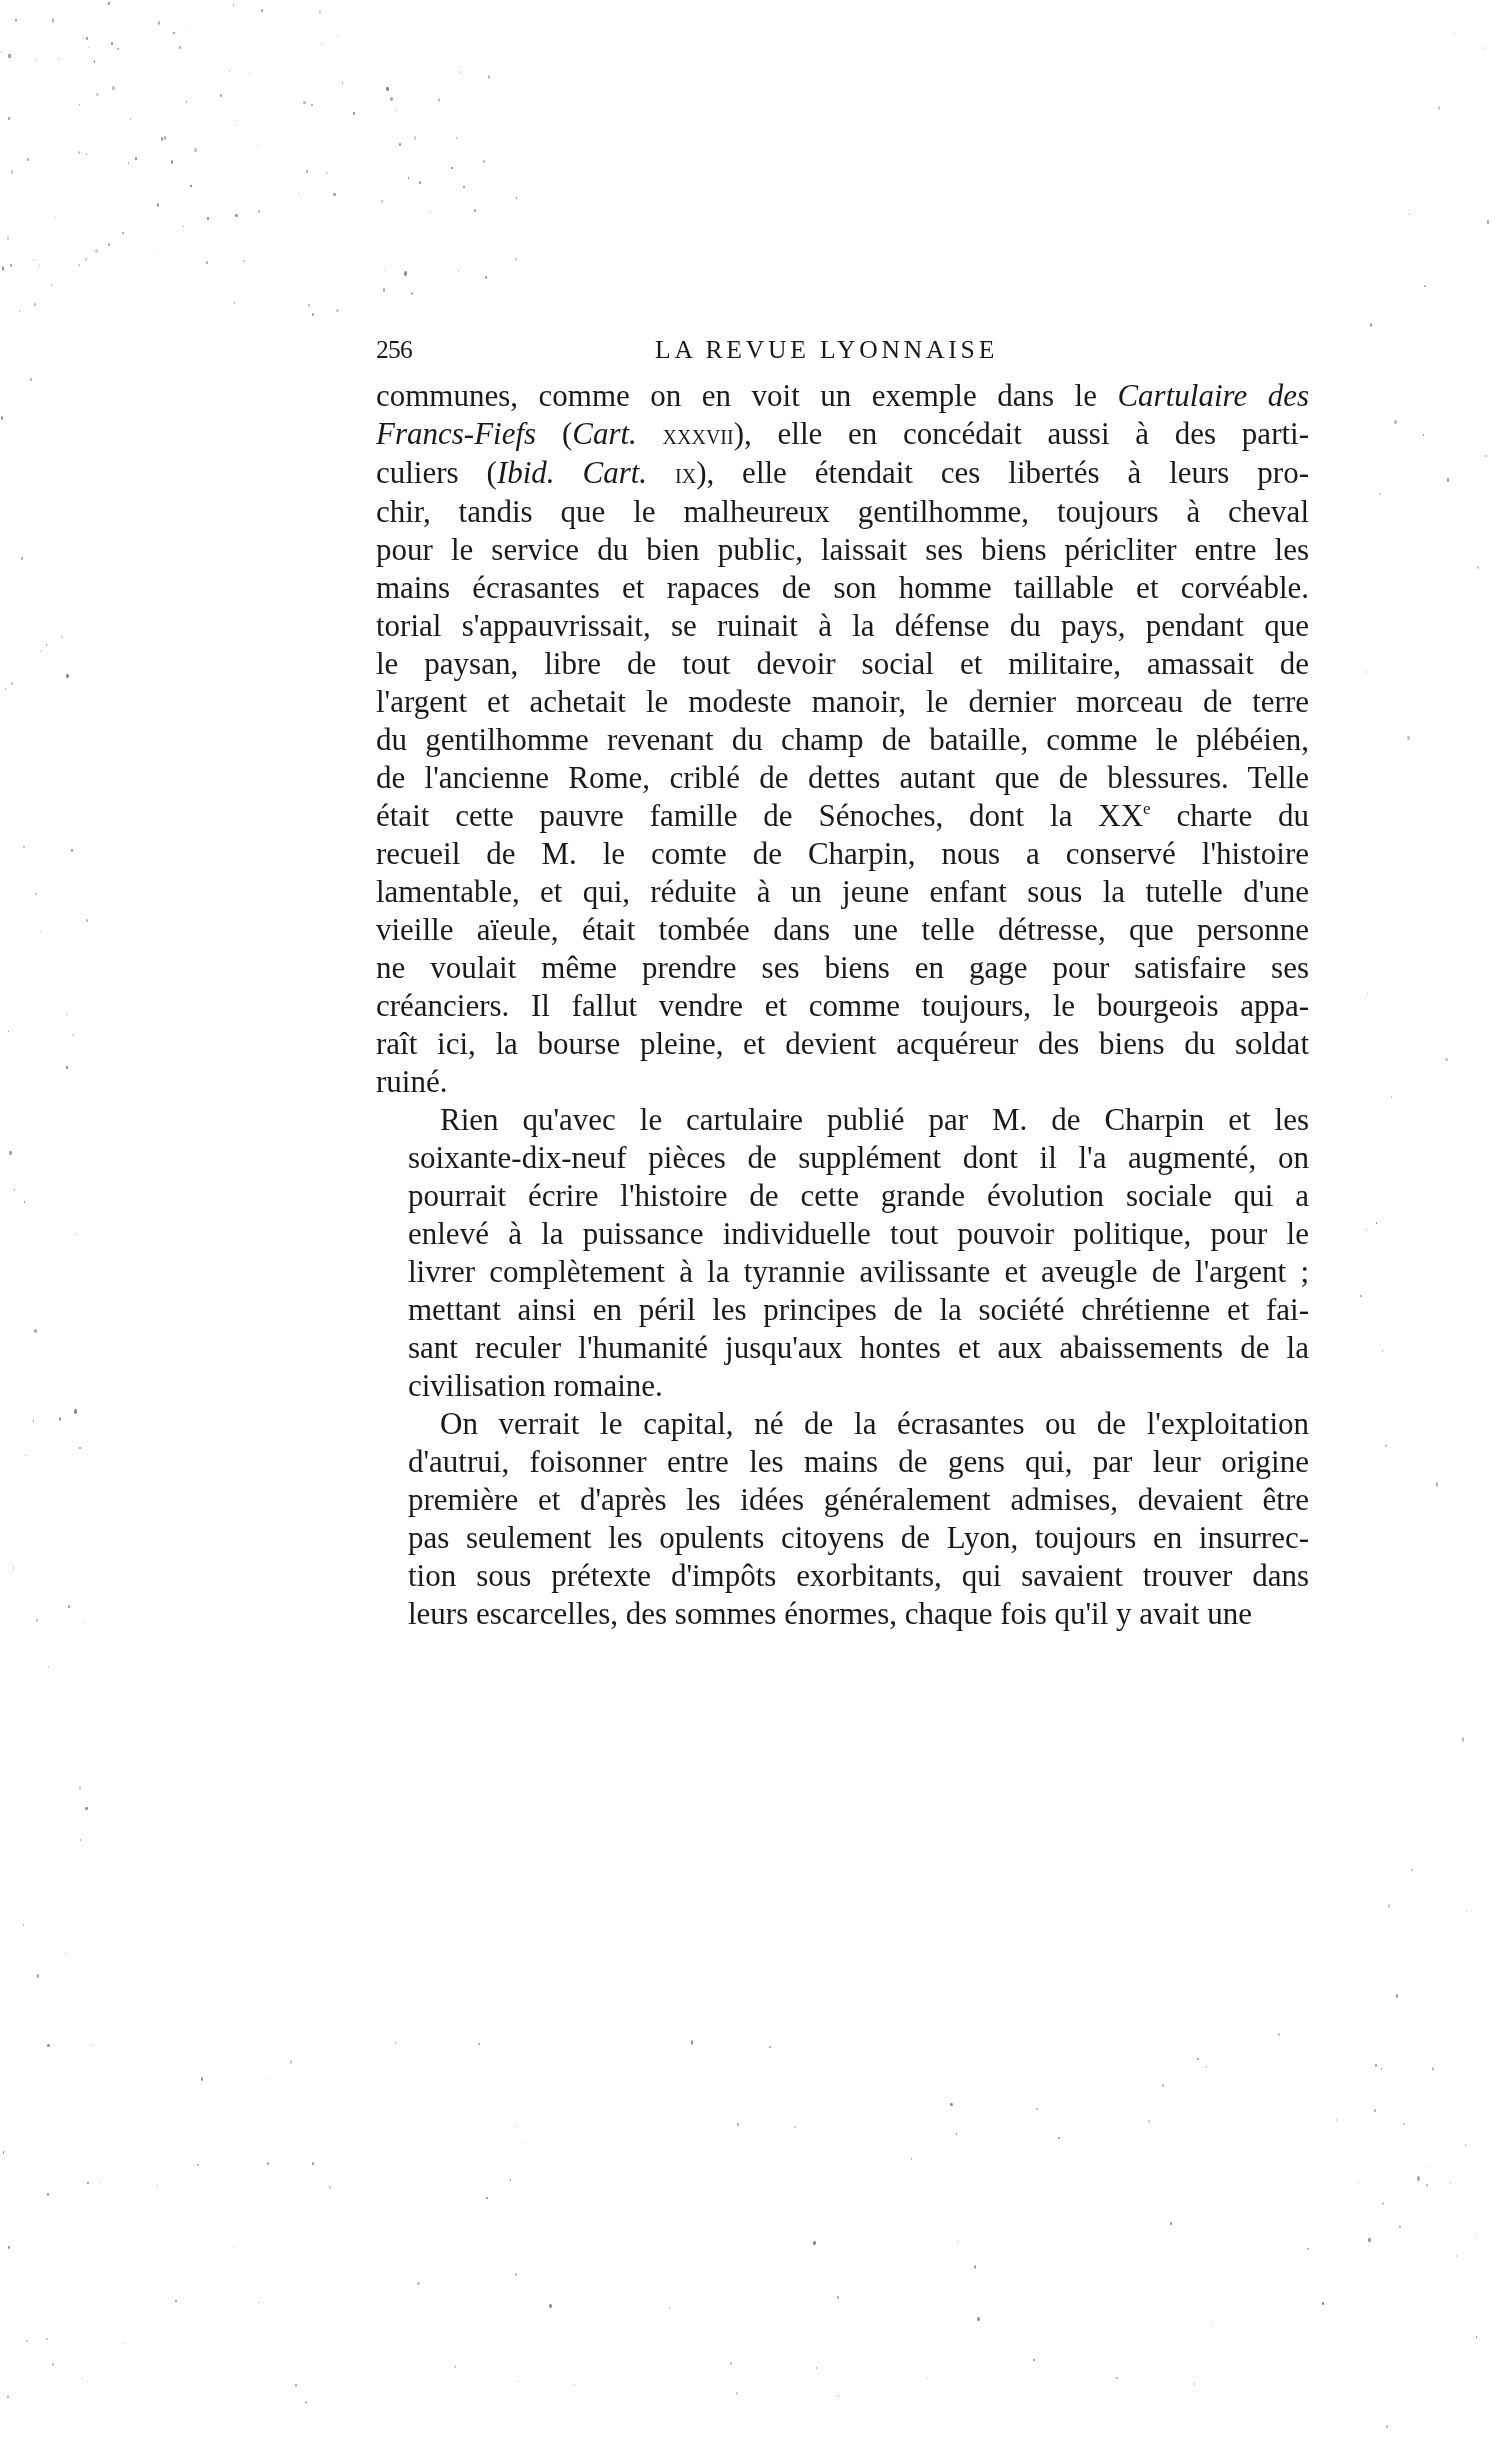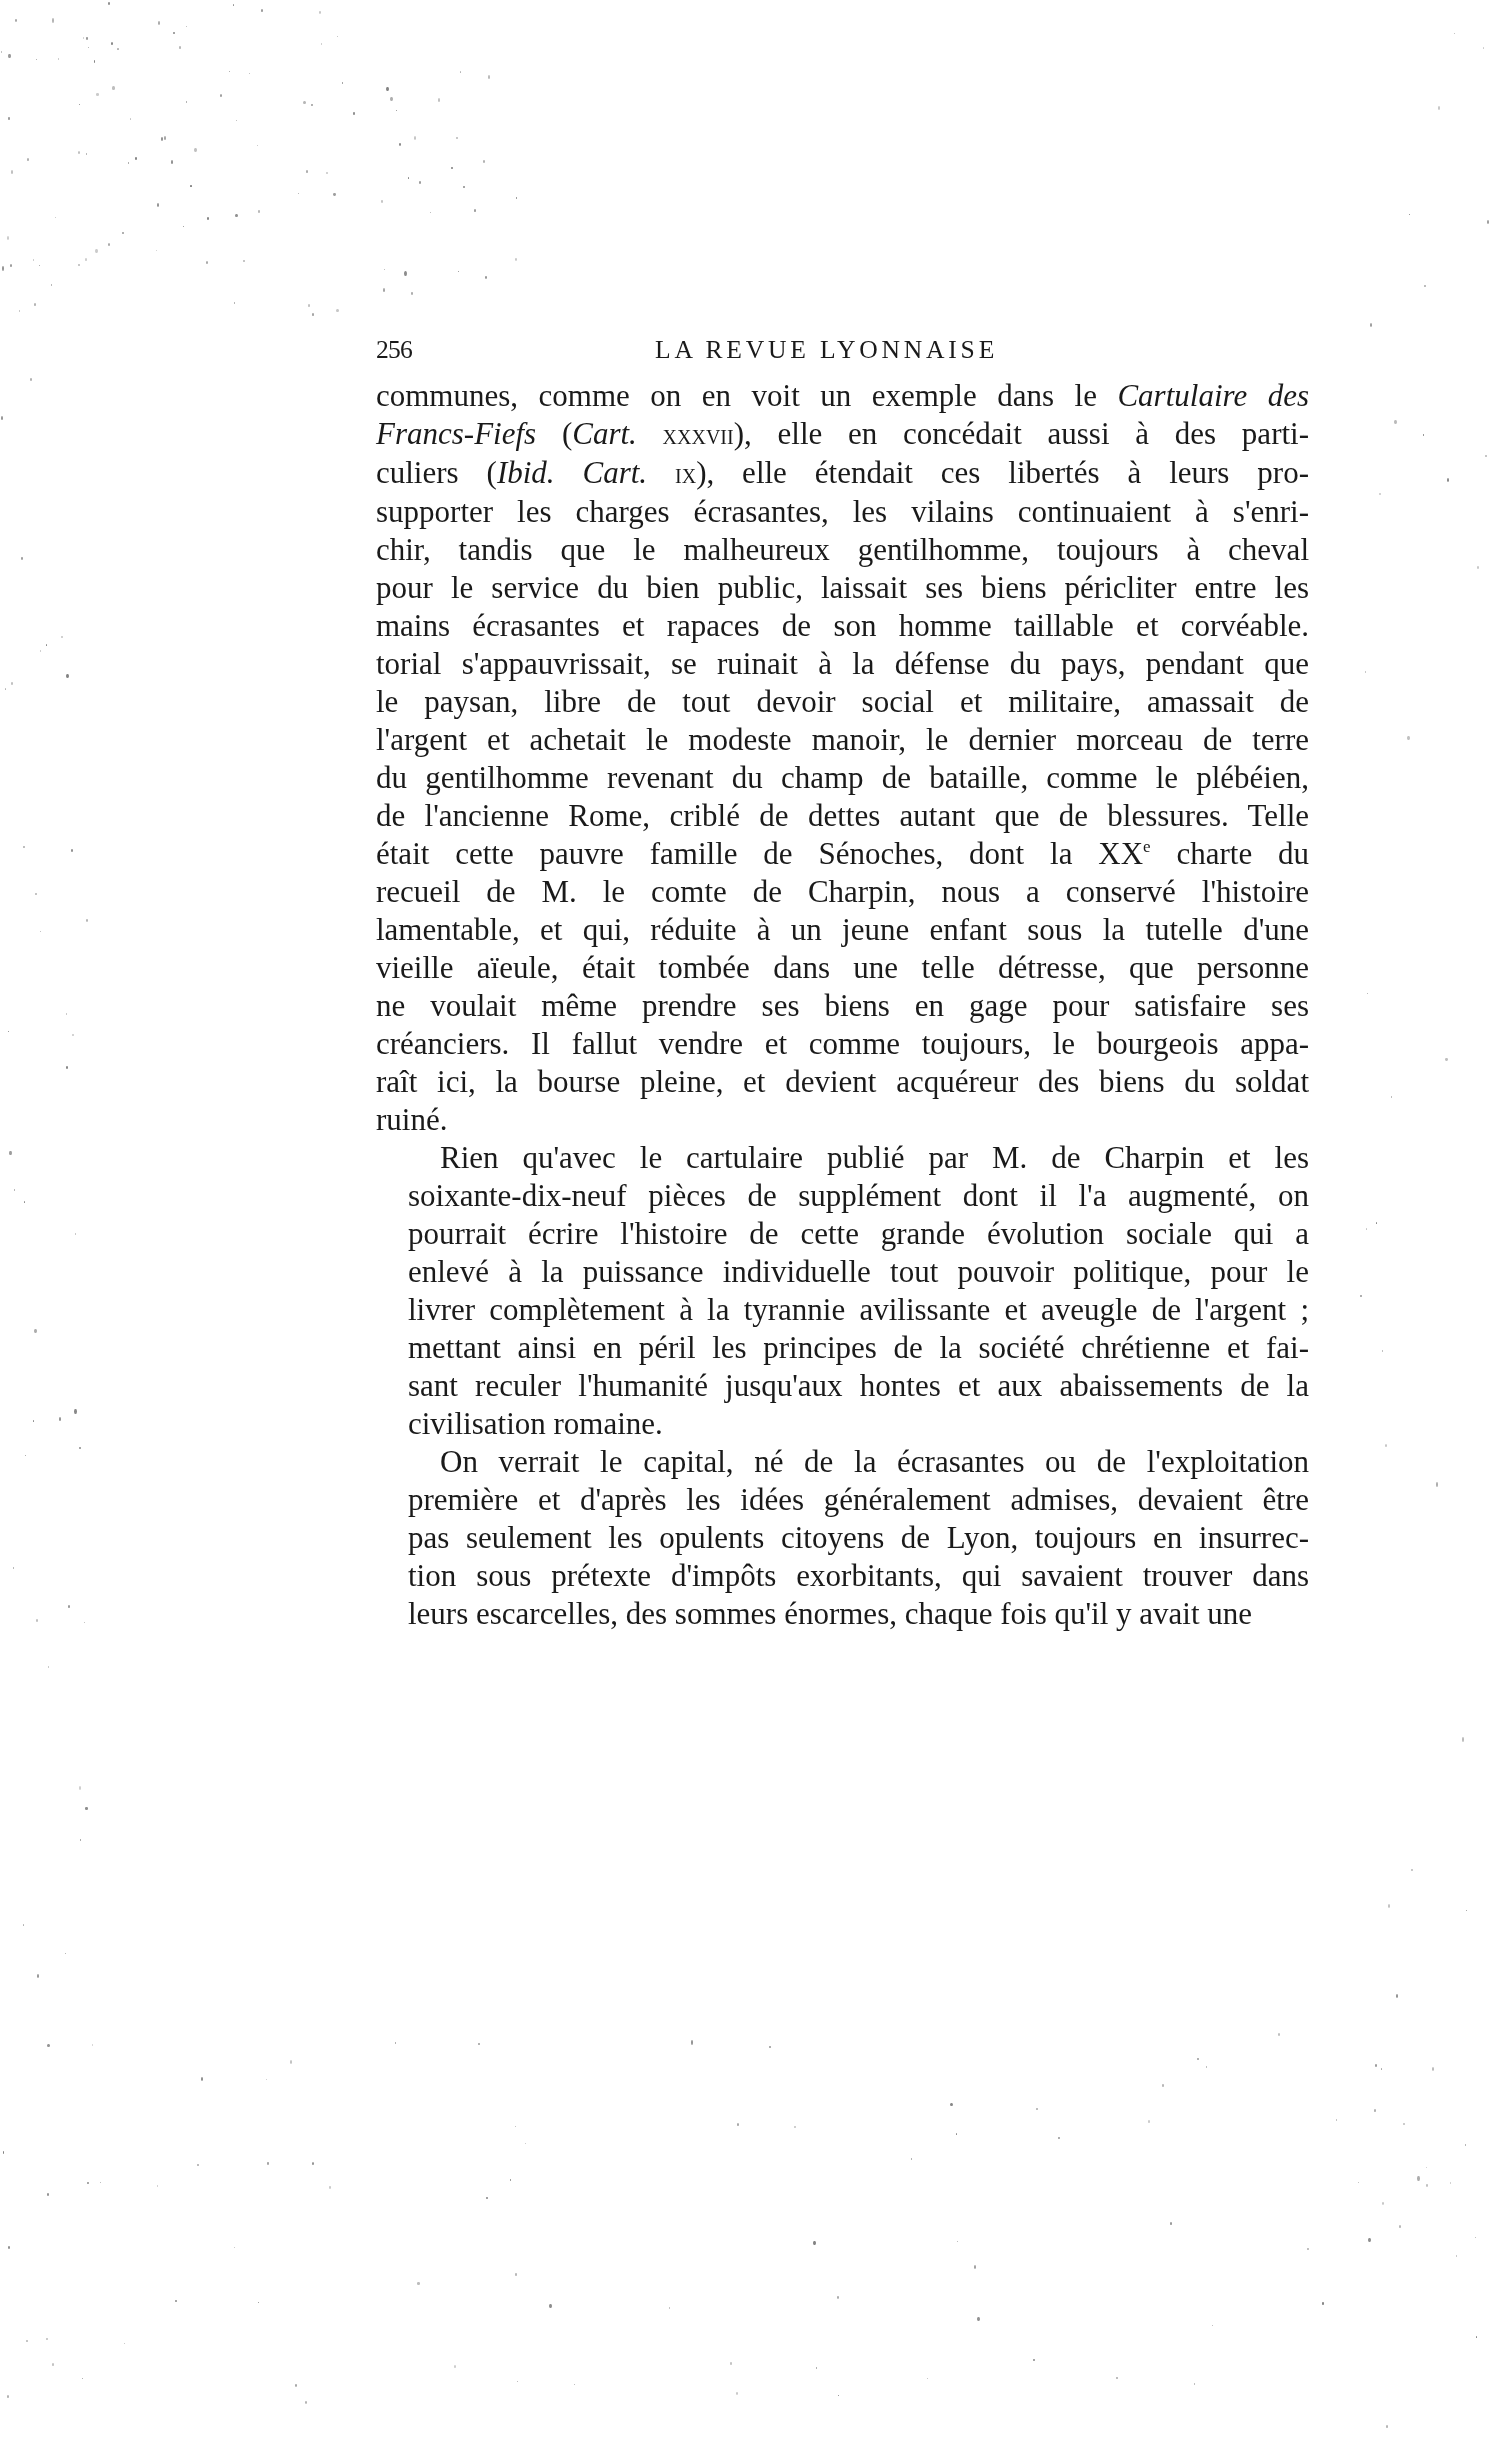--- a/index.html
+++ b/index.html
@@ -347,21 +347,20 @@
 <div class="page">
   <div class="running-head">
     <span class="page-number">256</span>
     <span class="running-title">LA REVUE LYONNAISE</span>
   </div>
   <div class="body-text" id="body-text">
       <div class="para">
         <span class="line"><span>communes, comme on en voit un exemple dans le </span><span class="it">Cartulaire des</span></span>
         <span class="line"><span class="it">Francs-Fiefs</span><span> (</span><span class="it">Cart.</span><span> </span><span class="sc">xxxvii</span><span>), elle en concédait aussi à des parti-</span></span>
         <span class="line"><span>culiers (</span><span class="it">Ibid. Cart.</span><span> </span><span class="sc">ix</span><span>), elle étendait ces libertés à leurs pro-</span></span>
-        <span class="line"><span>supporter les charges écrasantes, les vilains continuaient à s'enri-</span></span>
         <span class="line"><span>chir, tandis que le malheureux gentilhomme, toujours à cheval</span></span>
         <span class="line"><span>pour le service du bien public, laissait ses biens péricliter entre les</span></span>
         <span class="line"><span>mains écrasantes et rapaces de son homme taillable et corvéable.</span></span>
         <span class="line"><span>torial s'appauvrissait, se ruinait à la défense du pays, pendant que</span></span>
         <span class="line"><span>le paysan, libre de tout devoir social et militaire, amassait de</span></span>
         <span class="line"><span>l'argent et achetait le modeste manoir, le dernier morceau de terre</span></span>
         <span class="line"><span>du gentilhomme revenant du champ de bataille, comme le plébéien,</span></span>
         <span class="line"><span>de l'ancienne Rome, criblé de dettes autant que de blessures. Telle</span></span>
         <span class="line"><span>était cette pauvre famille de Sénoches, dont la XX</span><sup>e</sup><span> charte du</span></span>
         <span class="line"><span>recueil de M. le comte de Charpin, nous a conservé l'histoire</span></span>
@@ -377,20 +376,21 @@
         <span class="line"><span>soixante-dix-neuf pièces de supplément dont il l'a augmenté, on</span></span>
         <span class="line"><span>pourrait écrire l'histoire de cette grande évolution sociale qui a</span></span>
         <span class="line"><span>enlevé à la puissance individuelle tout pouvoir politique, pour le</span></span>
         <span class="line"><span>livrer complètement à la tyrannie avilissante et aveugle de l'argent ;</span></span>
         <span class="line"><span>mettant ainsi en péril les principes de la société chrétienne et fai-</span></span>
         <span class="line"><span>sant reculer l'humanité jusqu'aux hontes et aux abaissements de la</span></span>
         <span class="line last"><span>civilisation romaine.</span></span>
       </div>
       <div class="para indent">
         <span class="line" style="padding-left: 32px;"><span>On verrait le capital, né de la écrasantes ou de l'exploitation</span></span>
+        <span class="line"><span>d'autrui, foisonner entre les mains de gens qui, par leur origine</span></span>
         <span class="line"><span>première et d'après les idées généralement admises, devaient être</span></span>
         <span class="line"><span>pas seulement les opulents citoyens de Lyon, toujours en insurrec-</span></span>
         <span class="line"><span>tion sous prétexte d'impôts exorbitants, qui savaient trouver dans</span></span>
         <span class="line last"><span>leurs escarcelles, des sommes énormes, chaque fois qu'il y avait une</span></span>
       </div>
     </div>
 </div>
 
 
 </body></html>

